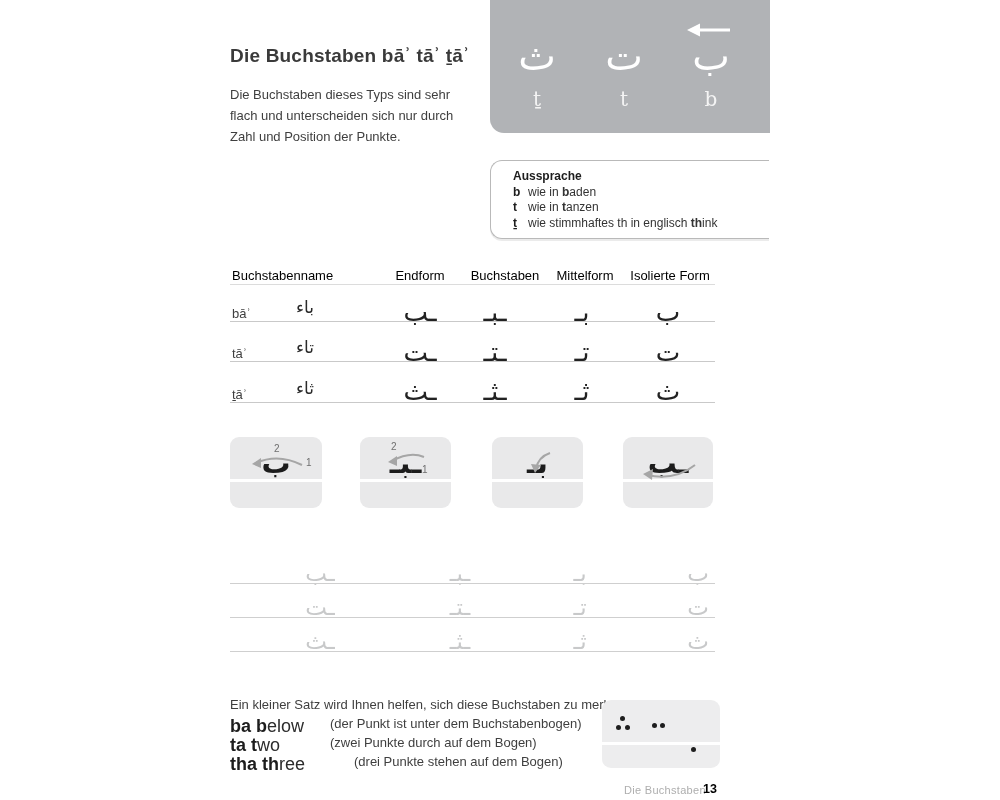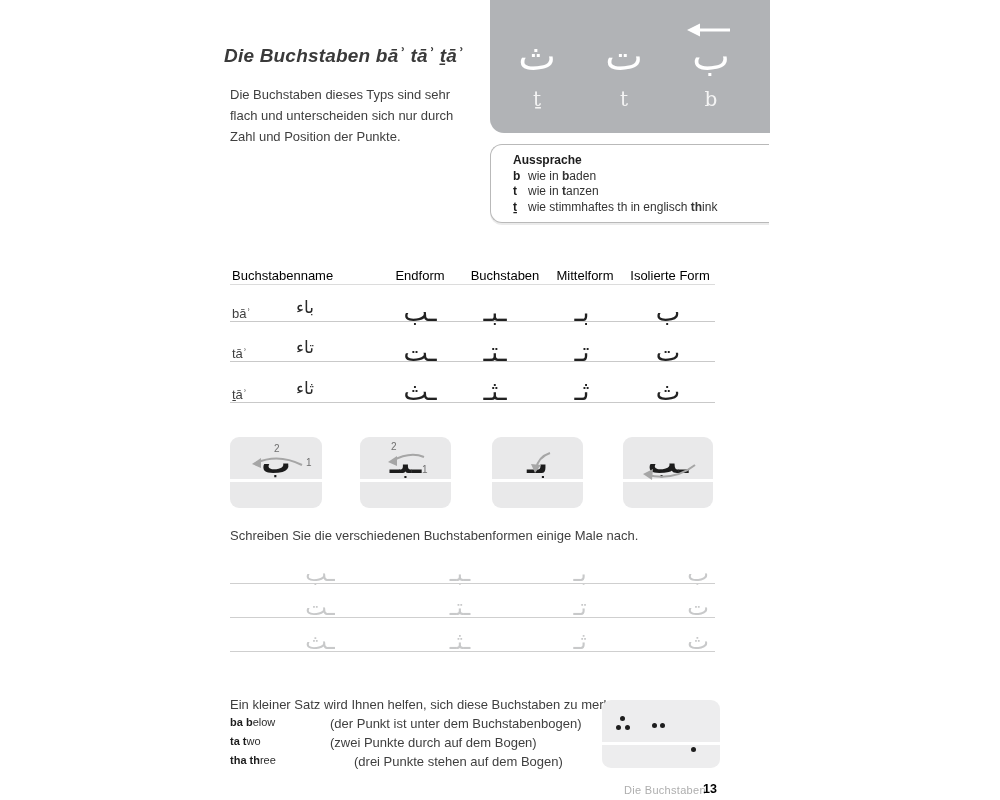--- a/index.html
+++ b/index.html
@@ -11,21 +11,21 @@
   .title{font-size:19px;font-weight:bold;color:#3a3a3a;letter-spacing:.2px;}
   .intro{font-size:13px;line-height:21px;color:#3f3f3f;width:238px;}
 
   
   .banner{left:490px;top:0;width:280px;height:133px;background:#b1b3b6;border-radius:0 0 0 14px;}
   .bcol{position:absolute;width:70px;text-align:center;}
   .b-ar{font-family:"DejaVu Sans",sans-serif;font-size:40px;line-height:46px;color:#ffffff;}
   .b-tr{font-family:"DejaVu Serif",serif;font-size:20px;color:#f4f4f4;margin-top:8px;}
 
   
-  .pron{left:490px;top:144px;width:279px;height:79px;border:1.5px solid #b9b9b9;border-right:none;
+  .pron{left:490px;top:160px;width:279px;height:79px;border:1.5px solid #b9b9b9;border-right:none;
         border-radius:12px 0 0 12px;box-sizing:border-box;background:#fff;box-shadow:0 2px 0 rgba(0,0,0,.08);}
   .pron-inner{position:absolute;left:22px;top:8px;font-size:12px;line-height:15.5px;color:#333;}
   .pron-title{font-weight:bold;color:#1d1d1d;}
   .pron-letter{display:inline-block;width:15px;font-weight:bold;color:#1d1d1d;}
 
   
   .th{font-size:13px;color:#000000;white-space:nowrap;}
   .center{transform:translateX(-50%);}
   .hline{height:1px;background:#dcdcdc;}
   .rowline{height:1px;background:#c9c9c9;}
@@ -43,38 +43,38 @@
 
   .instruction{font-size:13px;color:#3f3f3f;}
 
   
   .pline{height:1px;background:#cfcfcf;}
   .pletter{position:absolute;transform:translateX(-50%);font-family:"DejaVu Sans",sans-serif;
            font-size:23px;line-height:23px;color:#c8c9ca;direction:rtl;white-space:nowrap;}
 
   
   .mn-intro{font-size:13px;color:#3f3f3f;}
-  .mn-term{font-size:11px;color:#2c2c2c;}
+  .mn-term{font-size:18px;color:#2c2c2c;}
   .mn-term b{color:#1d1d1d;}
   .mn-hint{font-size:13px;color:#3f3f3f;}
 
   
   .dotsbox{left:602px;top:700px;width:118px;height:68px;background:#ededee;border-radius:9px;}
   .dotsline{position:absolute;left:0;top:42px;width:100%;height:3px;background:#ffffff;}
   .dot{position:absolute;width:5px;height:5px;border-radius:50%;background:#1e1e1e;}
 
   .footer-section{font-size:11px;color:#aeaeae;letter-spacing:.3px;}
   .footer-page{font-size:12.5px;color:#000000;font-weight:600;}
 </style>
 </head>
 <body>
 
 <div class="page">
 
-  <div class="abs title" style="left:224px;top:45px;font-style:italic;">Die Buchstaben bāʾ tāʾ ṯāʾ</div>
+  <div class="abs title" style="left:230px;top:45px;">Die Buchstaben bāʾ tāʾ ṯāʾ</div>
   <div class="abs intro" style="left:230px;top:84px;">Die Buchstaben dieses Typs sind sehr flach und unterscheiden sich nur durch Zahl und Position der Punkte.</div>
 
   <div class="abs banner">
     <svg class="abs" style="left:194px;top:20px;" width="50" height="20" viewBox="0 0 50 20">
       <line x1="46" y1="10" x2="12" y2="10" stroke="#ffffff" stroke-width="3.2"></line>
       <polygon points="3,10 16,3.5 16,16.5" fill="#ffffff"></polygon>
     </svg>
     <div class="bcol" style="left:12px;top:33px;">
       <div class="b-ar">ث</div>
       <div class="b-tr">ṯ</div>
@@ -165,21 +165,20 @@
   </div>
   <div class="abs sbox" style="left:623px;width:90px;">
     <div class="sline"></div>
     <div class="sglyph">ـب</div>
     <svg class="sarrow" style="left:12px;top:24px;" width="66" height="22" viewBox="0 0 66 22">
       <path d="M60 4 Q40 20 12 14" fill="none" stroke="#a6a6a6" stroke-width="2"></path>
       <polygon points="8,13 18,8 17,19" fill="#a6a6a6"></polygon>
     </svg>
   </div>
 
-  <div class="abs instruction" style="left:230px;top:528px;">Schreiben Sie die verschiedenen Buchstabenformen einige Male nach.</div>
 
   <div class="abs pletter" style="left:320px;top:562px;">ـب</div>
   <div class="abs pletter" style="left:460px;top:562px;">ـبـ</div>
   <div class="abs pletter" style="left:580px;top:562px;">بـ</div>
   <div class="abs pletter" style="left:698px;top:562px;">ب</div>
   <div class="abs pline" style="left:230px;top:583px;width:485px;"></div>
 
   <div class="abs pletter" style="left:320px;top:596px;">ـت</div>
   <div class="abs pletter" style="left:460px;top:596px;">ـتـ</div>
   <div class="abs pletter" style="left:580px;top:596px;">تـ</div>

